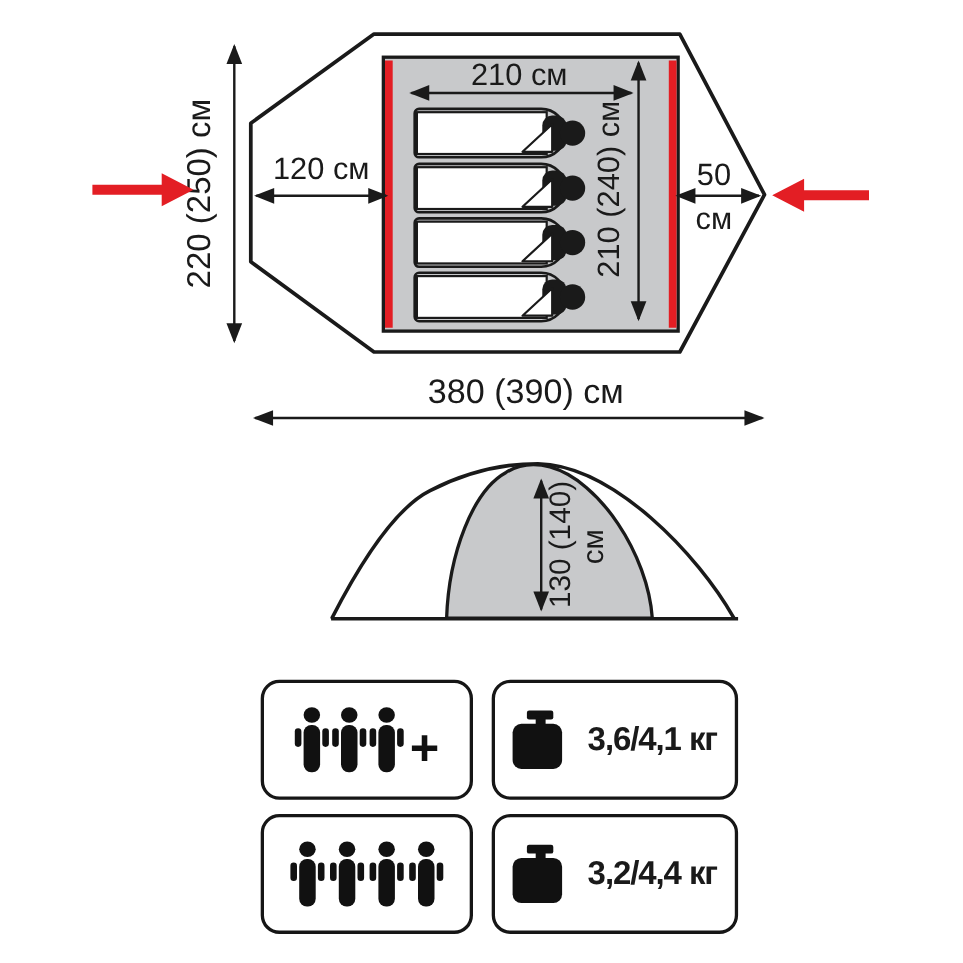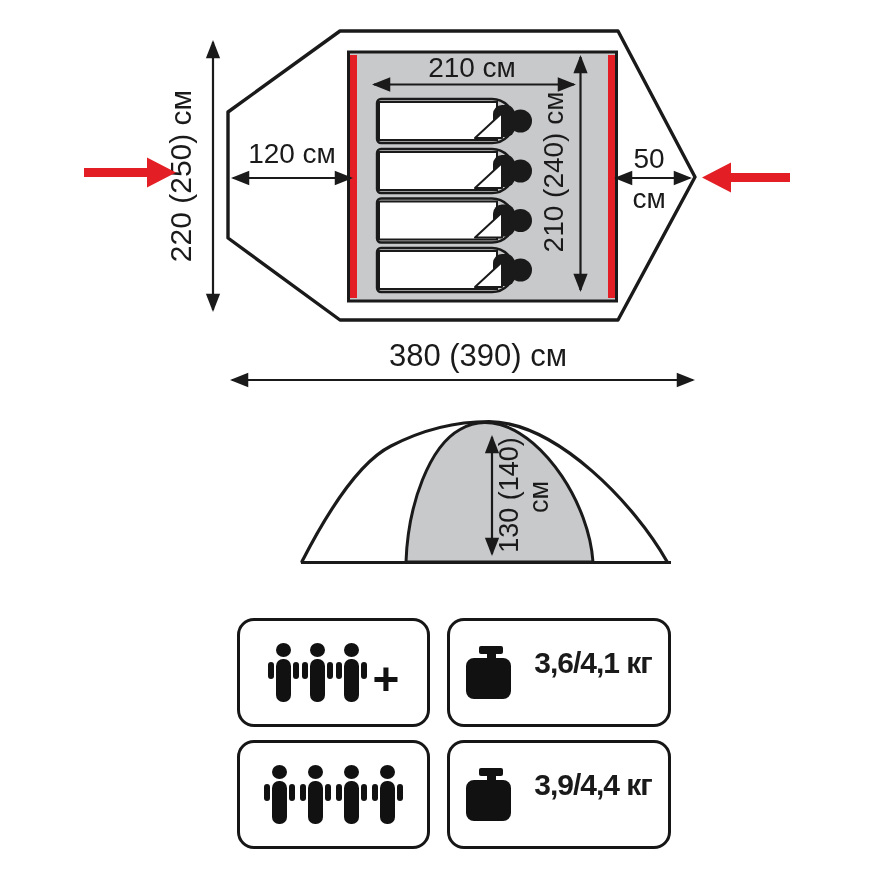--- a/index.html
+++ b/index.html
@@ -28,21 +28,21 @@
   .person{position:relative;width:31px;height:59px;display:inline-block;}
   .person i{position:absolute;background:#111;}
   .person .head{top:0;left:8px;width:15px;height:14px;border-radius:50%;}
   .person .torso{top:16px;left:8px;width:15px;height:43px;border-radius:7px;}
   .person .arm{top:19px;width:6px;height:17px;border-radius:3px;}
   .person .arm-l{left:0;}
   .person .arm-r{right:0;}
   .plus{font-size:46px;font-weight:700;line-height:1;margin-left:3px;margin-top:12px;color:#111;}
 
   
-  .weight-row{display:flex;gap:22px;}
+  .weight-row{display:flex;align-items:center;gap:22px;}
   .weight-icon{position:relative;width:46px;height:53px;display:inline-block;}
   .weight-icon i{position:absolute;background:#111;}
   .weight-icon .w-body{left:0;bottom:0;width:45px;height:41px;border-radius:8px;}
   .weight-icon .w-stem{left:21px;top:5px;width:9px;height:11px;}
   .weight-icon .w-cap{left:13px;top:0;width:24px;height:8px;border-radius:2px;}
   .weight-text{font-size:30px;font-weight:700;letter-spacing:-1px;white-space:nowrap;}
 </style>
 </head>
 <body>
 
@@ -174,18 +174,18 @@
       </div>
     </div>
 
     <div class="spec-box">
       <div class="weight-row">
         <span class="weight-icon">
             <i class="w-cap"></i>
             <i class="w-stem"></i>
             <i class="w-body"></i>
           </span>
-        <span class="weight-text">3,9/4,4 кг</span>
+        <span class="weight-text">3,2/4,4 кг</span>
       </div>
     </div>
 
   </div>
 </div>
 
 </body></html>

